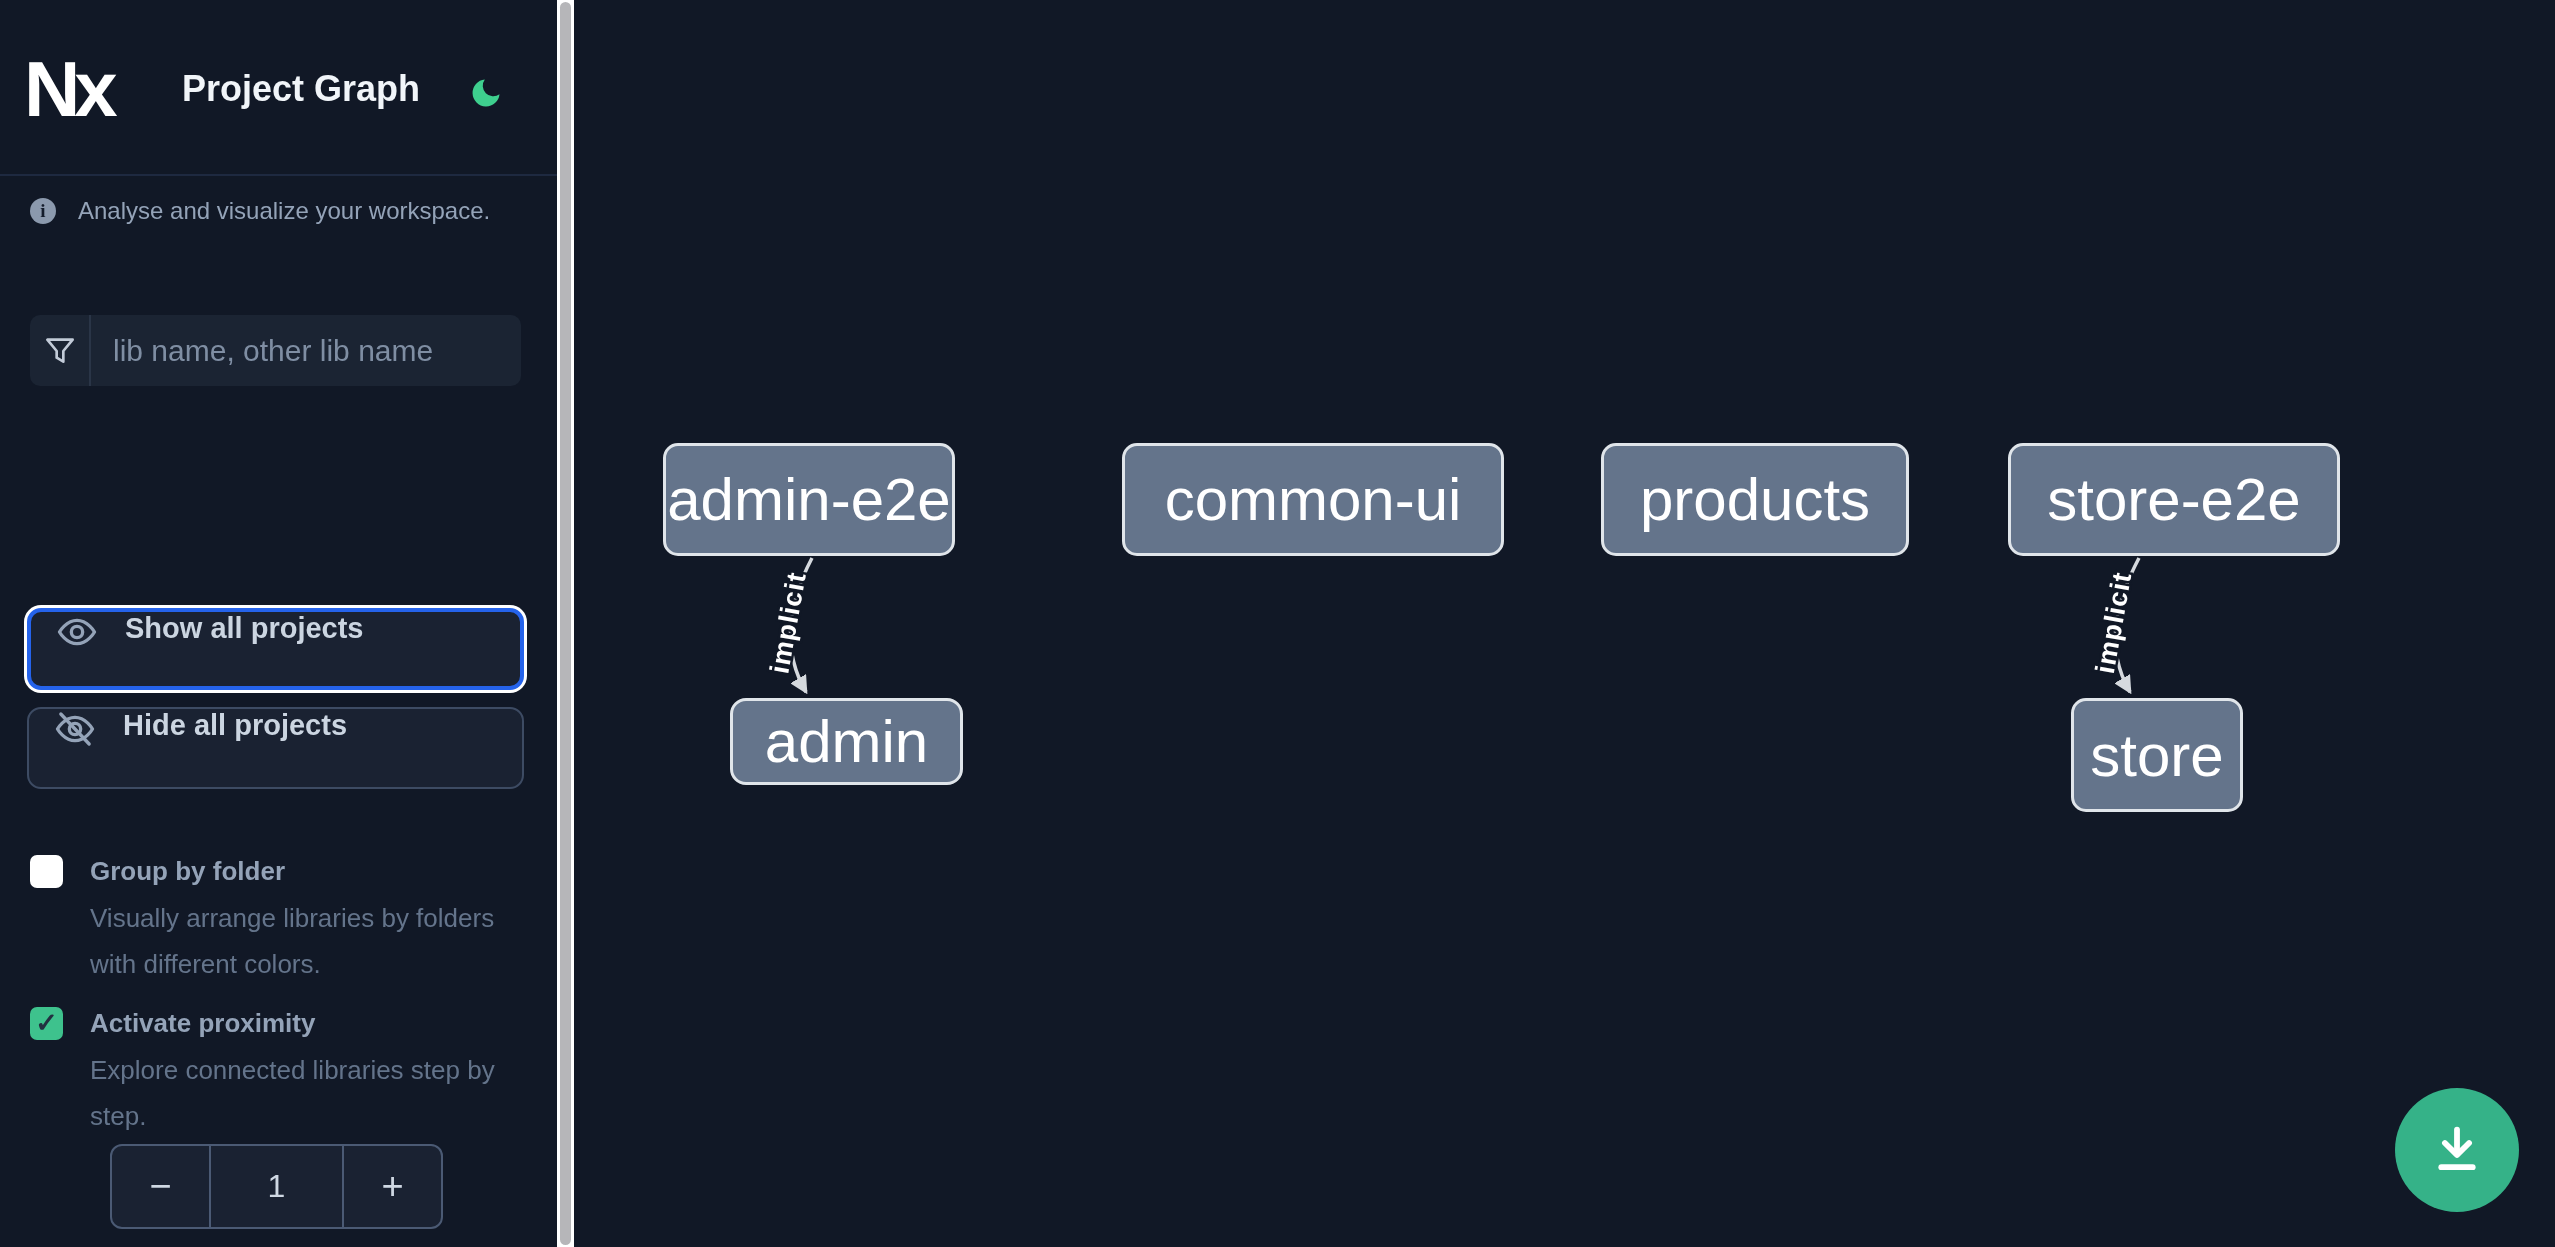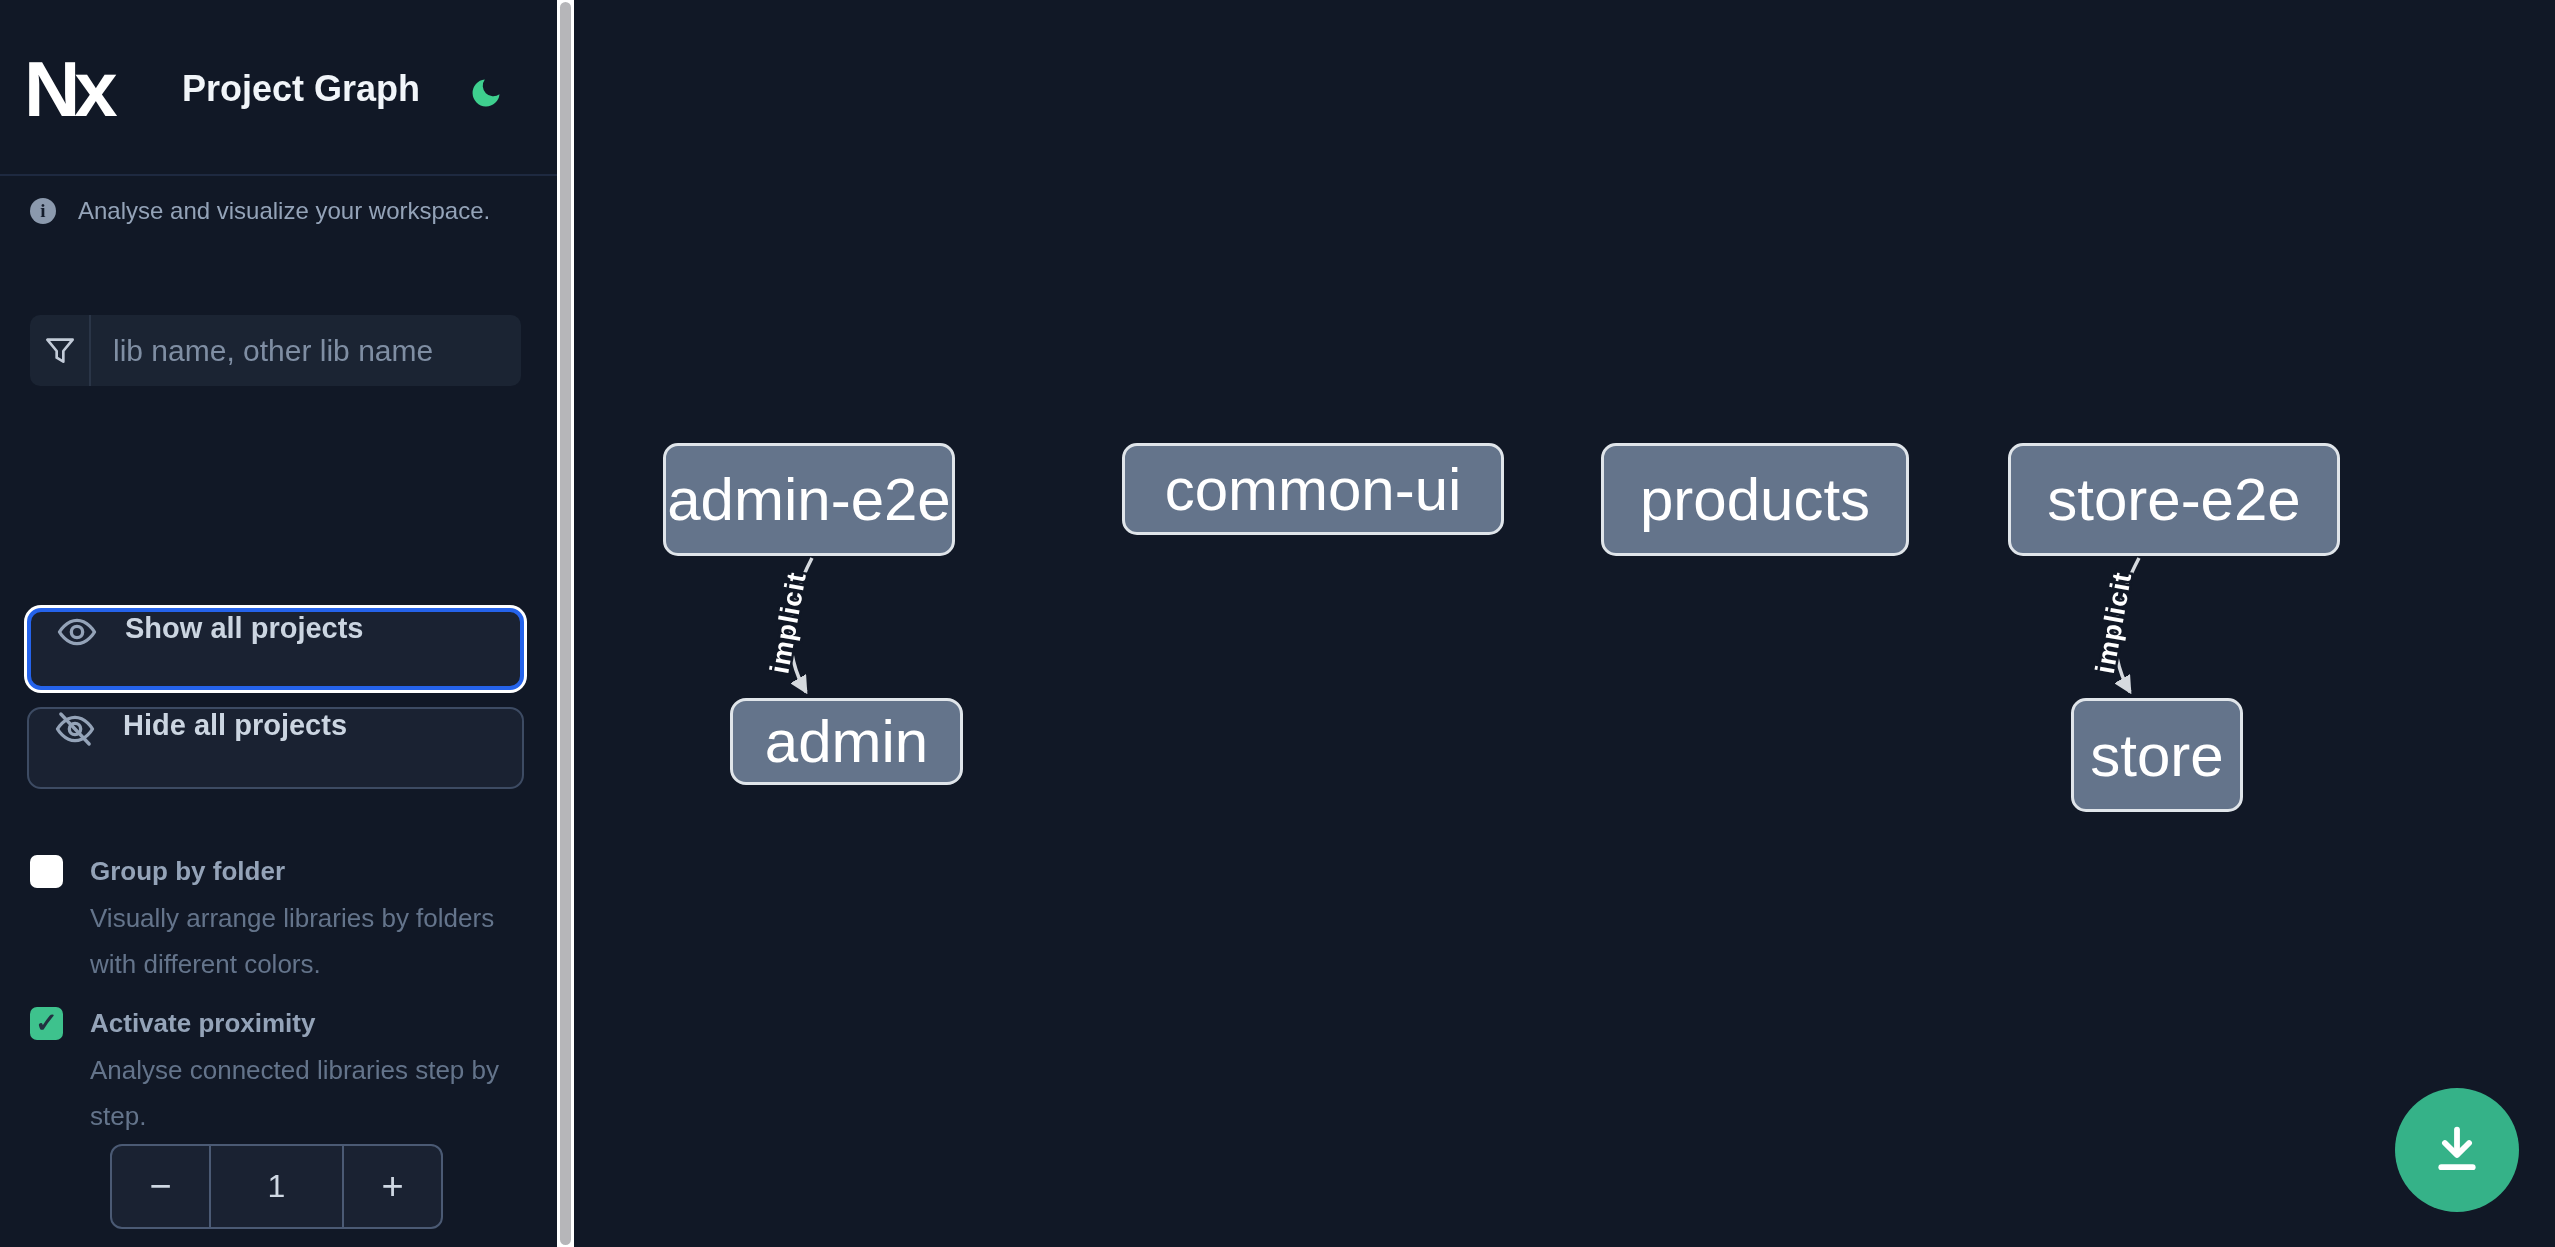--- a/index.html
+++ b/index.html
@@ -97,21 +97,21 @@
       </defs>
       <g id="edges">
           <path d="M 812 558 C 792 596, 778 644, 806 692" fill="none" stroke="#d5d9de" stroke-width="3.5" marker-end="url(#arrow)"></path>
           <text transform="translate(790 623) rotate(-80)" text-anchor="middle" dominant-baseline="middle" class="edge-label">implicit</text>
           <path d="M 2139 558 C 2119 596, 2102 644, 2130 692" fill="none" stroke="#d5d9de" stroke-width="3.5" marker-end="url(#arrow)"></path>
           <text transform="translate(2115.5 623) rotate(-80)" text-anchor="middle" dominant-baseline="middle" class="edge-label">implicit</text>
         </g>
     </svg>
     <div id="nodes">
         <div class="gnode" style="left: 663px; top: 443px; width: 292px; height: 113px;">admin-e2e</div>
-        <div class="gnode" style="left: 1122px; top: 443px; width: 382px; height: 92px;">common-ui</div>
+        <div class="gnode" style="left: 1122px; top: 443px; width: 382px; height: 113px;">common-ui</div>
         <div class="gnode" style="left: 1601px; top: 443px; width: 308px; height: 113px;">products</div>
         <div class="gnode" style="left: 2008px; top: 443px; width: 332px; height: 113px;">store-e2e</div>
         <div class="gnode" style="left: 730px; top: 698px; width: 233px; height: 87px; border-radius: 16px;">admin</div>
         <div class="gnode" style="left: 2071px; top: 698px; width: 172px; height: 114px;">store</div>
       </div>
   </div>
 
   <aside id="sidebar">
 
     <div id="sidebar-header">
@@ -169,21 +169,21 @@
         <div class="opt-desc">Visually arrange libraries by folders with different colors.</div>
       </div>
     </div>
 
     <div class="opt" style="top:1005px;">
       <span class="cb cb-green">
         <span class="cb-check">✓</span>
       </span>
       <div class="opt-text">
         <div class="opt-title">Activate proximity</div>
-        <div class="opt-desc">Analyse connected libraries step by step.</div>
+        <div class="opt-desc">Explore connected libraries step by step.</div>
       </div>
     </div>
 
     <div id="stepper">
       <button class="step-btn">−</button>
       <div id="step-value">1</div>
       <button class="step-btn">+</button>
     </div>
   </aside>
 

